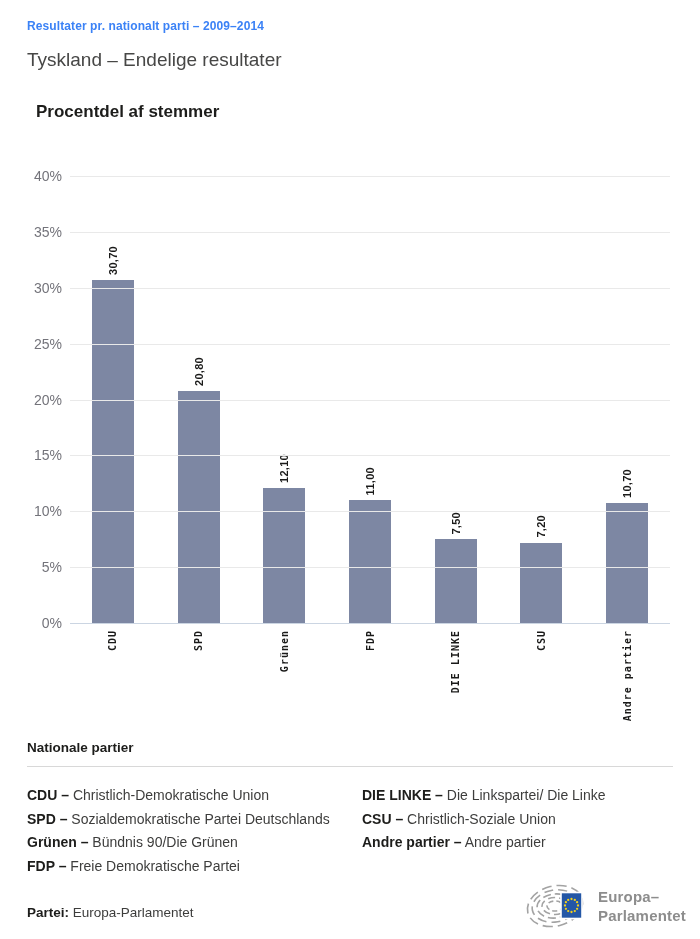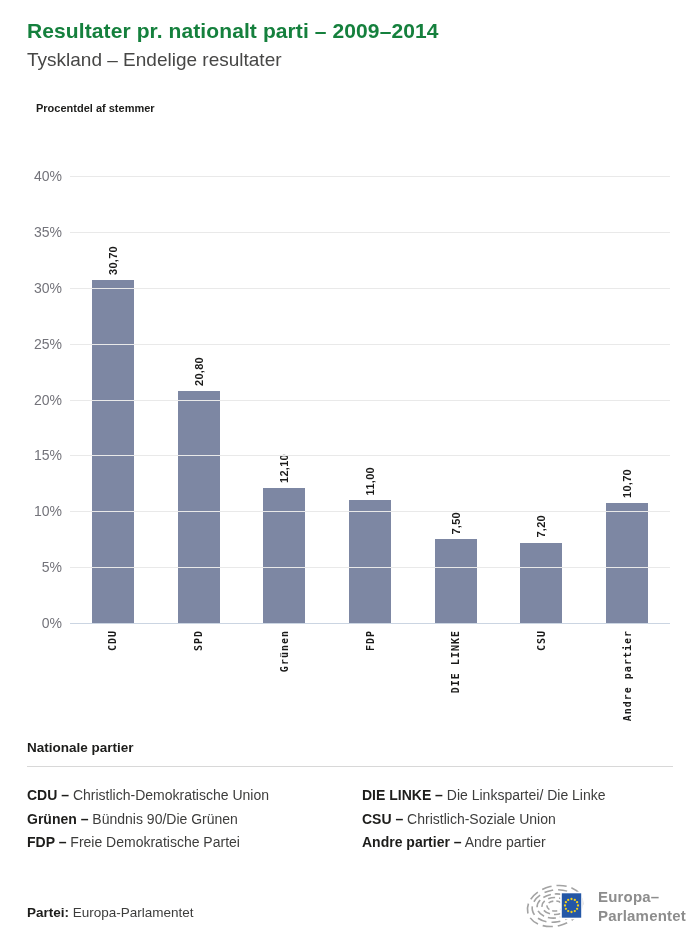--- a/index.html
+++ b/index.html
@@ -1,24 +1,24 @@
 <!DOCTYPE html>
 <html><head>
 <meta charset="utf-8">
 <style>
   html,body{margin:0;padding:0;background:#fff;}
   .page{position:relative;width:700px;height:939px;background:#ffffff;
         font-family:"Liberation Sans",sans-serif;overflow:hidden;}
 
   
-  .title{position:absolute;left:27px;top:19px;font-size:21px;font-weight:bold;
-         color:#15803d;letter-spacing:.1px;}
+  .title{position:absolute;left:27px;top:19px;font-size:12px;font-weight:bold;
+         color:#3b82f6;letter-spacing:.1px;}
   .subtitle{position:absolute;left:27px;top:49px;font-size:19px;font-weight:normal;
          color:#474746;}
-  .axis-title{position:absolute;left:36px;top:102px;font-size:11px;font-weight:bold;
+  .axis-title{position:absolute;left:36px;top:102px;font-size:17px;font-weight:bold;
          color:#1d1d1b;}
 
   
   .plot{position:absolute;left:70px;top:176px;width:600px;height:447px;
         border-bottom:1px solid #cbd5e2;}
   .grid-line{position:absolute;left:0;right:0;height:1px;background:#e9e9e9;}
   .y-labels{position:absolute;left:0;top:176px;width:62px;height:447px;}
   .y-tick{position:absolute;right:0;transform:translateY(-50%);
           font-size:14px;color:#73737a;white-space:nowrap;}
   .bar-cols{position:absolute;left:0;top:0;width:100%;height:100%;display:flex;}
@@ -136,20 +136,21 @@
         <span class="x-tick">Andre partier</span>
       </div>
     </div>
 
   <div class="legend">
     <h3 class="legend-heading">Nationale partier</h3>
     <hr class="legend-rule">
     <div class="legend-cols">
         <div class="legend-col">
           <div class="legend-entry"><b>CDU –</b><span> Christlich-Demokratische Union</span></div>
+          <div class="legend-entry"><b>SPD –</b><span> Sozialdemokratische Partei Deutschlands</span></div>
           <div class="legend-entry"><b>Grünen –</b><span> Bündnis 90/Die Grünen</span></div>
           <div class="legend-entry"><b>FDP –</b><span> Freie Demokratische Partei</span></div>
         </div>
         <div class="legend-col">
           <div class="legend-entry"><b>DIE LINKE –</b><span> Die Linkspartei/ Die Linke</span></div>
           <div class="legend-entry"><b>CSU –</b><span> Christlich-Soziale Union</span></div>
           <div class="legend-entry"><b>Andre partier –</b><span> Andre partier</span></div>
         </div>
       </div>
   </div>

